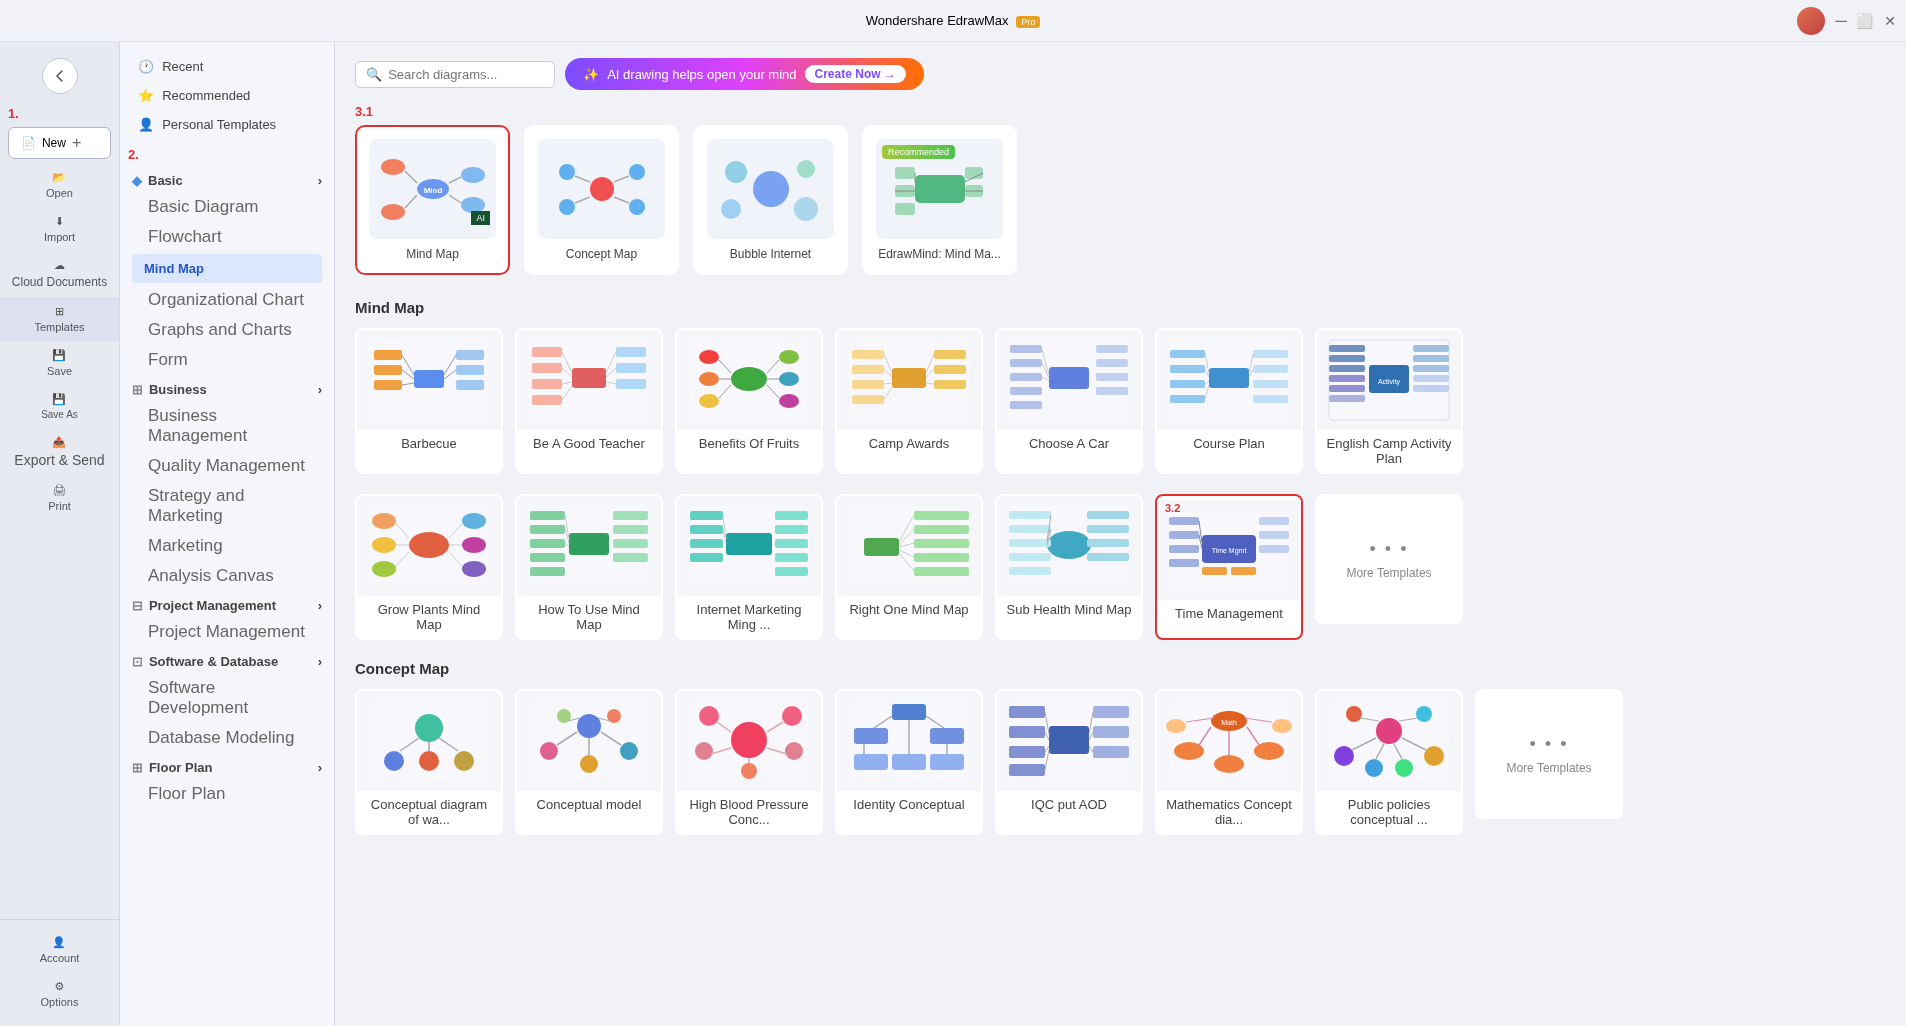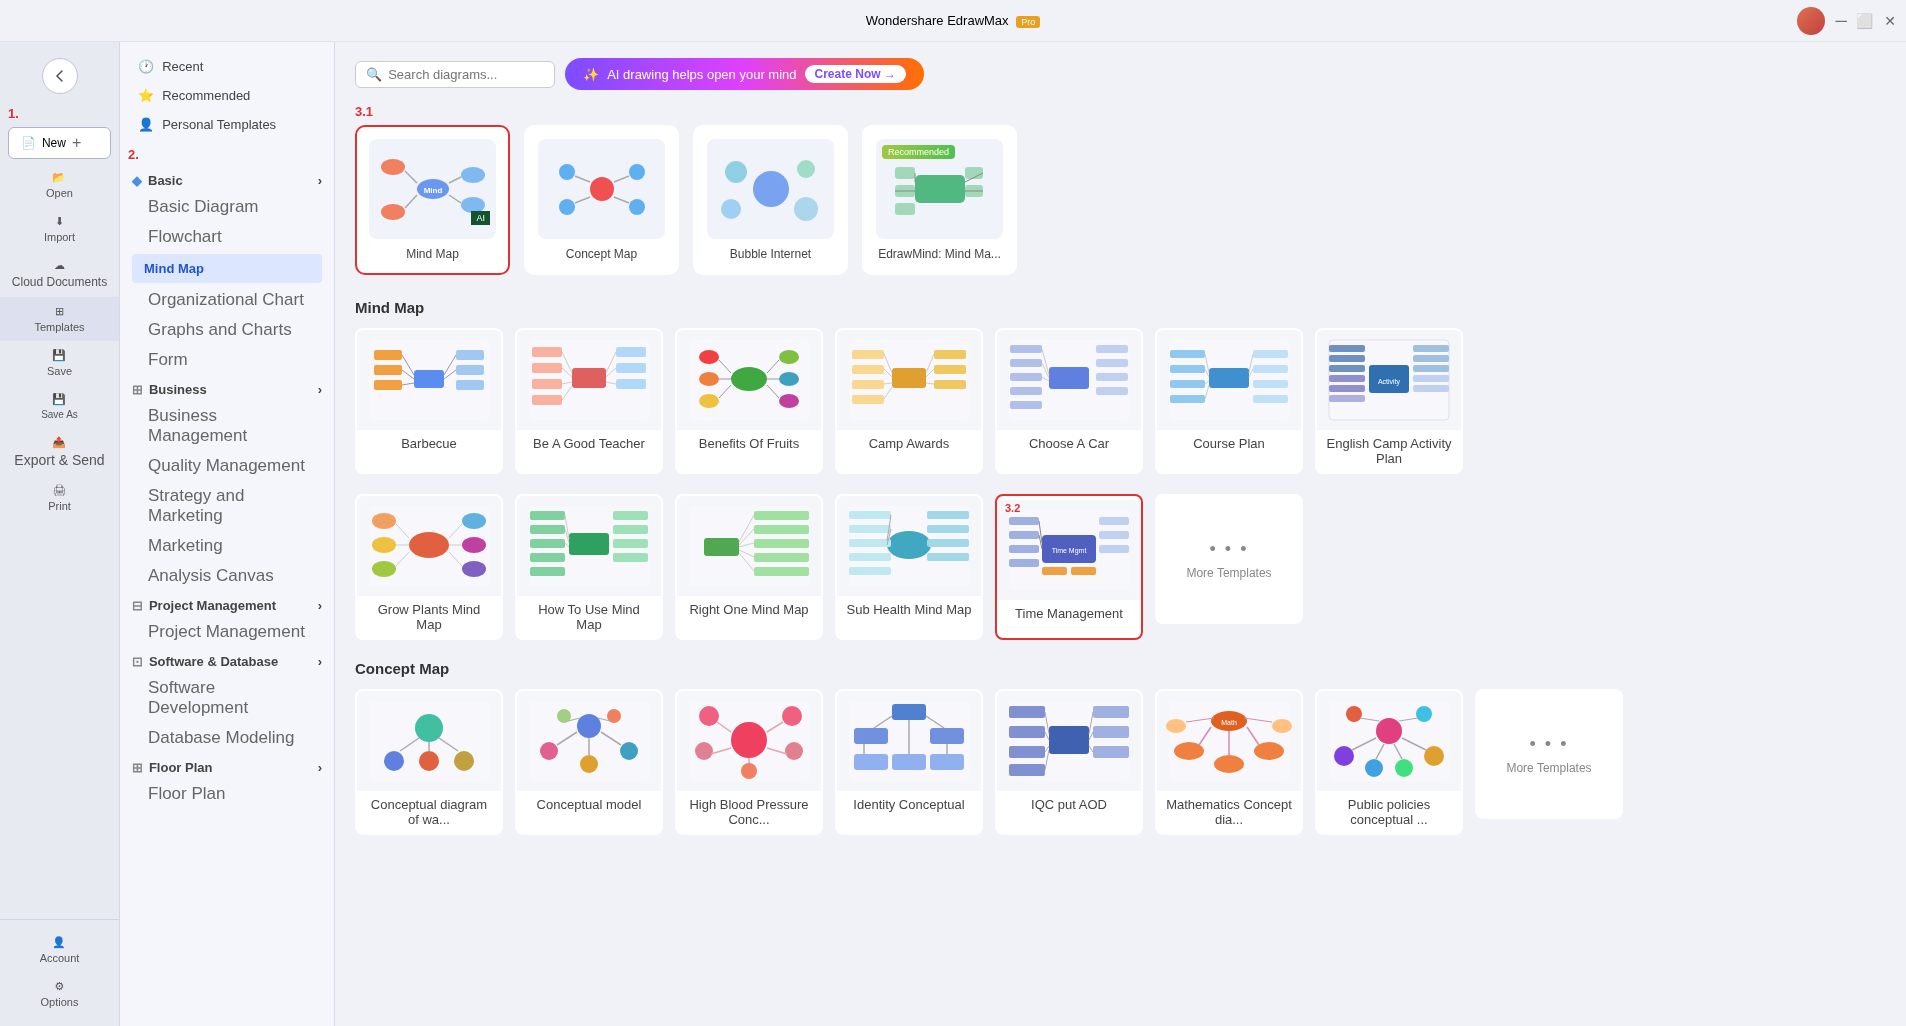--- a/index.html
+++ b/index.html
@@ -539,20 +539,40 @@
             <rect x="89" y="38" width="35" height="9" rx="2" fill="#a0e0b8"></rect>
             <rect x="89" y="52" width="35" height="9" rx="2" fill="#a0e0b8"></rect>
             <line x1="45" y1="38" x2="41" y2="14" stroke="#ccc" stroke-width="1"></line>
             <line x1="45" y1="42" x2="41" y2="28" stroke="#ccc" stroke-width="1"></line>
             <line x1="45" y1="46" x2="41" y2="42" stroke="#ccc" stroke-width="1"></line>
           </svg>
         </div>
         <div class="lbl">How To Use Mind Map</div>
       </div>
 
+      <div class="tmpl-card">
+        <div class="thumb">
+          <svg width="130" height="90" viewBox="0 0 130 90">
+            <rect x="5" y="5" width="120" height="80" rx="4" fill="#f8f8fc"></rect>
+            <rect x="42" y="32" width="46" height="22" rx="3" fill="#20a0a0"></rect>
+            <rect x="6" y="10" width="33" height="9" rx="2" fill="#60d0c0"></rect>
+            <rect x="6" y="24" width="33" height="9" rx="2" fill="#60d0c0"></rect>
+            <rect x="6" y="38" width="33" height="9" rx="2" fill="#60d0c0"></rect>
+            <rect x="6" y="52" width="33" height="9" rx="2" fill="#60d0c0"></rect>
+            <rect x="91" y="10" width="33" height="9" rx="2" fill="#80e0d0"></rect>
+            <rect x="91" y="24" width="33" height="9" rx="2" fill="#80e0d0"></rect>
+            <rect x="91" y="38" width="33" height="9" rx="2" fill="#80e0d0"></rect>
+            <rect x="91" y="52" width="33" height="9" rx="2" fill="#80e0d0"></rect>
+            <rect x="91" y="66" width="33" height="9" rx="2" fill="#80e0d0"></rect>
+            <line x1="42" y1="38" x2="39" y2="14" stroke="#ccc" stroke-width="1"></line>
+            <line x1="42" y1="43" x2="39" y2="28" stroke="#ccc" stroke-width="1"></line>
+          </svg>
+        </div>
+        <div class="lbl">Internet Marketing Ming ...</div>
+      </div>
 
       <div class="tmpl-card">
         <div class="thumb">
           <svg width="130" height="90" viewBox="0 0 130 90">
             <rect x="5" y="5" width="120" height="80" rx="4" fill="#f8f8fc"></rect>
             <rect x="20" y="37" width="35" height="18" rx="3" fill="#50a850"></rect>
             <rect x="70" y="10" width="55" height="9" rx="2" fill="#a0e0a0"></rect>
             <rect x="70" y="24" width="55" height="9" rx="2" fill="#a0e0a0"></rect>
             <rect x="70" y="38" width="55" height="9" rx="2" fill="#a0e0a0"></rect>
             <rect x="70" y="52" width="55" height="9" rx="2" fill="#a0e0a0"></rect>

